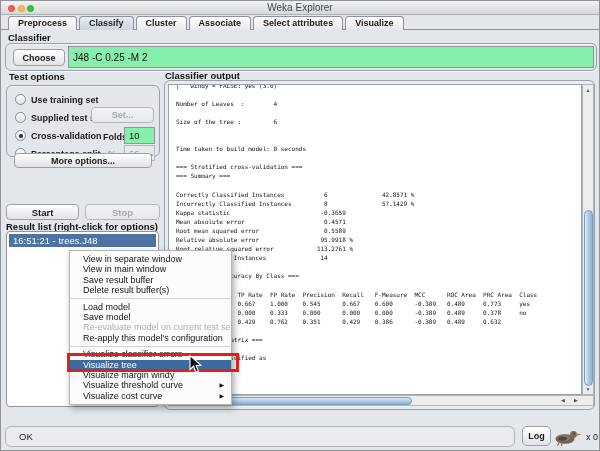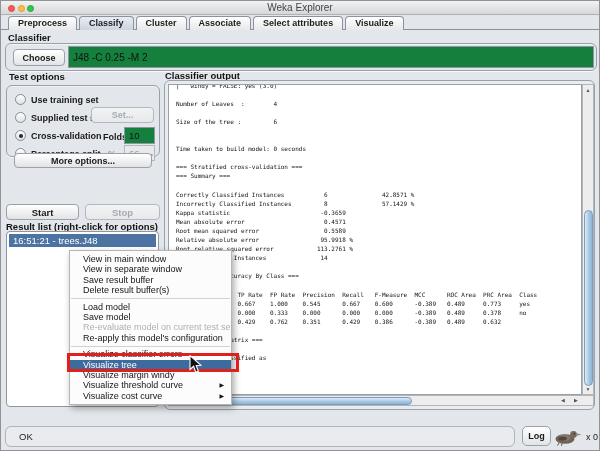--- a/index.html
+++ b/index.html
@@ -36,21 +36,21 @@
   .btn.disabled { color:#a6abb1; background:linear-gradient(#f2f3f4,#e7e8ea); border-color:#b3b8be; }
   
   .radio-row { position:absolute; display:flex; align-items:center; height:13px; }
   .radio {
     width:11px; height:11px; border-radius:50%; border:1px solid #878d95;
     background:linear-gradient(#ffffff,#dfe1e4); margin-right:5px; position:relative; flex:none;
   }
   .radio.on::after { content:""; position:absolute; left:2.5px; top:2.5px; width:4px; height:4px; border-radius:50%; background:#1b2a47; }
   .radio-label { font-size:9px; font-weight:bold; color:#1a1a1a; white-space:nowrap; }
   .radio-label.dim { color:#9aa0a6; }
-  .field { position:absolute; background:#15803d; border:1px solid #8f969e; font-size:9.5px; color:#111; padding-left:4px; display:flex; align-items:center; }
+  .field { position:absolute; background:#86efac; border:1px solid #8f969e; font-size:9.5px; color:#111; padding-left:4px; display:flex; align-items:center; }
   .field.disabled { background:#e7e9ec; border-color:#b4b8bd; color:#9aa0a6; }
   
   #target-combo { position:absolute; left:5px; top:180px; width:153px; height:18px;
     background:linear-gradient(#fafbfc,#e4e7ec); border:1px solid #8f969e; border-radius:3px; display:flex; overflow:hidden; }
   #target-combo .txt { flex:1; font-size:9.5px; color:#131313; line-height:17px; padding-left:7px; }
   #target-combo .arrow-seg { width:15px; background:linear-gradient(#76869b,#44556c); border-left:1px solid #8f969e;
     color:#fff; font-size:6px; display:flex; align-items:center; justify-content:center; }
   
   #result-list-box { position:absolute; left:5px; top:230px; width:153px; height:176px;
     background:#fff; border:1px solid #8f969e; border-radius:4px; padding:2px; }
@@ -209,22 +209,22 @@
       <circle cx="21.5" cy="6.5" r="3.4" fill="#77695c"></circle>
       <polygon points="24.2,5.2 29.5,6.4 24.2,8" fill="#99897a"></polygon>
       <circle cx="22.3" cy="5.8" r="0.7" fill="#1d1d1d"></circle>
       <path d="M7,15 l-1.5,2.5 M10,15.4 l-0.5,2.4" stroke="#4c4339" stroke-width="0.9" fill="none"></path>
       <ellipse cx="10.5" cy="10.6" rx="4.3" ry="2.2" fill="#51463c"></ellipse>
     </svg>
   </div>
   <div id="bird-count">x 0</div>
 
   <div id="context-menu">
+    <div class="menu-item">View in separate window</div>
     <div class="menu-item">View in main window</div>
-    <div class="menu-item">View in separate window</div>
     <div class="menu-item">Save result buffer</div>
     <div class="menu-item">Delete result buffer(s)</div>
     <div class="menu-sep"></div>
     <div class="menu-item">Load model</div>
     <div class="menu-item">Save model</div>
     <div class="menu-item disabled">Re-evaluate model on current test set</div>
     <div class="menu-item">Re-apply this model's configuration</div>
     <div class="menu-sep"></div>
     <div class="menu-item">Visualize classifier errors</div>
     <div class="menu-item highlighted">Visualize tree</div>

